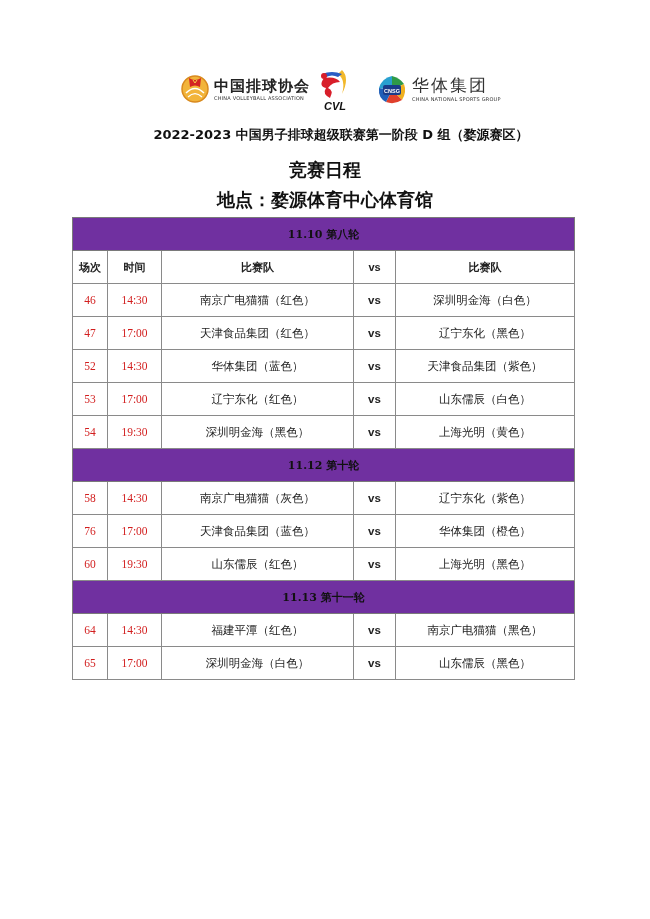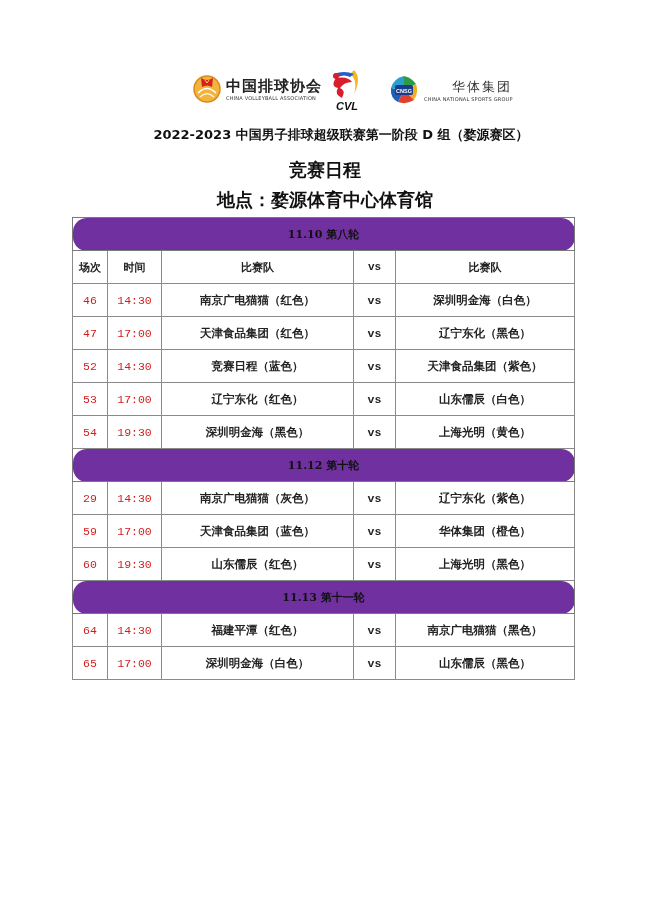--- a/index.html
+++ b/index.html
@@ -2,30 +2,30 @@
 <html><head>
   <meta charset="utf-8">
   <style>
     html, body { margin: 0; padding: 0; background: #ffffff; }
     body {
       width: 650px; height: 919px; position: relative; overflow: hidden;
       font-family: "DejaVu Sans", "Liberation Sans", sans-serif;
       color: #111;
     }
     .logos {
-      position: absolute; top: 68px; left: 12px; width: 597px; height: 48px;
+      position: absolute; top: 68px; left: 0; width: 597px; height: 48px;
     }
     .logo { position: absolute; display: flex; align-items: center; }
     .logo-cva { left: 180px; top: 6px; }
     .logo-cvl { left: 312px; top: 0px; }
     .logo-cnsg { left: 376px; top: 6px; }
     .logo-text-block { display: flex; flex-direction: column; margin-left: 4px; }
     .logo-cn { font-size: 15px; font-weight: bold; color: #222; letter-spacing: 1px; line-height: 18px; font-family: "DejaVu Serif", serif; }
     .logo-en { font-size: 5px; color: #333; letter-spacing: 0.2px; line-height: 7px; white-space: nowrap; }
-    .logo-cnsg .logo-cn { font-size: 13px; font-family: Liberation Serif, serif; font-weight: normal; letter-spacing: 2px; color: #333; margin-left: 28px; }
+    .logo-cnsg .logo-cn { font-size: 17px; font-family: Liberation Mono, monospace; font-weight: normal; letter-spacing: 2px; color: #333; }
     .cvl-text { position: absolute; left: 12px; top: 32px; font-size: 11px; font-weight: bold; font-style: italic; color: #111; font-family: "Liberation Sans", sans-serif; }
 
     .title {
       position: absolute; left: 0; width: 650px; text-align: center;
       font-weight: bold; color: #111; white-space: nowrap;
     }
     .title-1 { top: 126px; font-size: 13px; padding-left: 16px; }
     .title-2 { top: 158px; font-size: 18px; }
     .title-3 { top: 188px; font-size: 18px; }
 
@@ -39,26 +39,25 @@
     }
     .schedule col.c-no { width: 35px; }
     .schedule col.c-time { width: 54px; }
     .schedule col.c-home { width: 192px; }
     .schedule col.c-vs { width: 42px; }
     .schedule col.c-away { width: 179px; }
     .band td {
       background: #7030A0; color: #111; font-weight: bold;
       font-size: 11px; font-family: "DejaVu Serif", serif;
       border-color: #7a7a7a;
-      border-radius: 14px;
     }
     .hdr td { font-size: 11px; font-weight: bold; color: #222; }
-    .num, .time { color: #d21e1e; font-family: Liberation Mono, monospace; font-size: 12px; margin-left: 32px; }
-    .team { color: #222; font-size: 11.5px; font-weight: bold; }
-    .vs { font-family: Liberation Mono, monospace; font-weight: bold; font-size: 10.5px; color: #222; }
+    .num, .time { color: #d21e1e; font-family: Liberation Serif, serif; font-size: 12px; margin-left: 32px; }
+    .team { color: #222; font-size: 11.5px; }
+    .vs { font-family: Liberation Sans, sans-serif; font-weight: bold; font-size: 10.5px; color: #222; }
     .border-dark-left { border-left: 1px solid #444 !important; }
   </style>
 </head>
 <body>
 
 <div class="logos">
   <div class="logo logo-cva">
     <svg width="30" height="30" viewBox="0 0 30 30">
       <circle cx="15" cy="15" r="13" fill="#f2b43a" stroke="#d98a1e" stroke-width="1.5"></circle>
       <path d="M6 19 Q15 10 24 19" stroke="#fff" stroke-width="1.5" fill="none"></path>
@@ -134,21 +133,21 @@
       <td class="num">47</td>
       <td class="time">17:00</td>
       <td class="team border-dark-left">天津食品集团（红色）</td>
       <td class="vs">vs</td>
       <td class="team">辽宁东化（黑色）</td>
     </tr>
 
     <tr>
       <td class="num">52</td>
       <td class="time">14:30</td>
-      <td class="team border-dark-left">竞赛日程（蓝色）</td>
+      <td class="team border-dark-left">华体集团（蓝色）</td>
       <td class="vs">vs</td>
       <td class="team">天津食品集团（紫色）</td>
     </tr>
     <tr>
       <td class="num">53</td>
       <td class="time">17:00</td>
       <td class="team border-dark-left">辽宁东化（红色）</td>
       <td class="vs">vs</td>
       <td class="team">山东儒辰（白色）</td>
     </tr>
@@ -157,28 +156,28 @@
       <td class="time">19:30</td>
       <td class="team border-dark-left">深圳明金海（黑色）</td>
       <td class="vs">vs</td>
       <td class="team">上海光明（黄色）</td>
     </tr>
 
     <tr class="band">
       <td colspan="5">11.12  第十轮</td>
     </tr>
     <tr>
-      <td class="num">29</td>
+      <td class="num">58</td>
       <td class="time">14:30</td>
       <td class="team border-dark-left">南京广电猫猫（灰色）</td>
       <td class="vs">vs</td>
       <td class="team">辽宁东化（紫色）</td>
     </tr>
     <tr>
-      <td class="num">59</td>
+      <td class="num">76</td>
       <td class="time">17:00</td>
       <td class="team border-dark-left">天津食品集团（蓝色）</td>
       <td class="vs">vs</td>
       <td class="team">华体集团（橙色）</td>
     </tr>
     <tr>
       <td class="num">60</td>
       <td class="time">19:30</td>
       <td class="team border-dark-left">山东儒辰（红色）</td>
       <td class="vs">vs</td>

